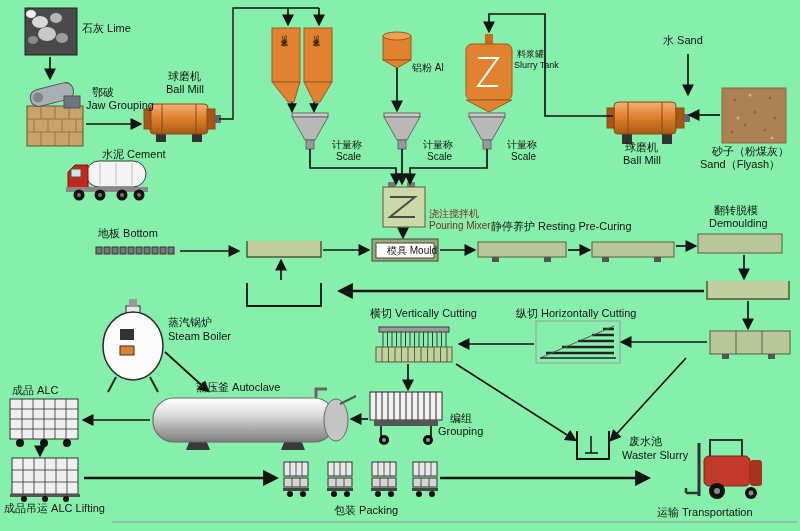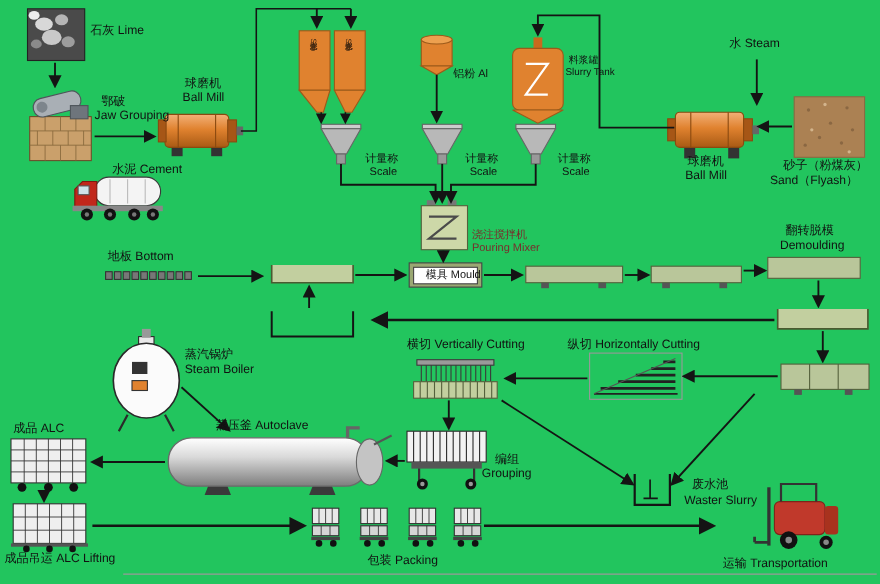--- a/index.html
+++ b/index.html
@@ -1,16 +1,16 @@
 <!DOCTYPE html>
 <html><head>
 <meta charset="utf-8">
 <style>
   html,body{margin:0;padding:0;background:#fff;}
-  .stage{position:relative;width:800px;height:531px;background:#22c55e;
+  .stage{position:relative;width:800px;height:531px;background:#86efac;
          font-family:"Liberation Sans",sans-serif;overflow:hidden;}
   .stage svg{position:absolute;left:0;top:0;}
   .lbl{position:absolute;font-size:11px;color:#111;white-space:nowrap;line-height:1.1;}
   .s9{font-size:9px;}
   .s10{font-size:10px;margin-top:20px;}
   .vert{writing-mode:vertical-rl;font-size:7px;color:#3a2410;}
   .maroon{color:#7a2c2c;}
   .mouldlbl{width:72px;text-align:center;font-size:10px;}
   .arr{stroke:#141414;stroke-width:1.7;fill:none;}
   .arr2{stroke:#141414;stroke-width:2.3;fill:none;}
@@ -368,29 +368,30 @@
 <div class="lbl vert" style="left:312px;top:33px">水泥仓 Silo</div>
 <div class="lbl s10" style="left:332px;top:119px">计量称</div>
 <div class="lbl s10" style="left:336px;top:131px">Scale</div>
 <div class="lbl s10" style="left:423px;top:119px">计量称</div>
 <div class="lbl s10" style="left:427px;top:131px">Scale</div>
 <div class="lbl s10" style="left:507px;top:119px">计量称</div>
 <div class="lbl s10" style="left:511px;top:131px">Scale</div>
 <div class="lbl s10" style="left:412px;top:42px">铝粉 Al</div>
 <div class="lbl s9" style="left:517px;top:50px">料浆罐</div>
 <div class="lbl s9" style="left:514px;top:61px">Slurry Tank</div>
-<div class="lbl" style="left:663px;top:34px">水 Steam</div>
+<div class="lbl" style="left:663px;top:34px">水 Sand</div>
 <div class="lbl" style="left:625px;top:141px">球磨机</div>
 <div class="lbl" style="left:623px;top:154px">Ball Mill</div>
 <div class="lbl" style="left:712px;top:145px">砂子（粉煤灰）</div>
 <div class="lbl" style="left:700px;top:158px">Sand（Flyash）</div>
 <div class="lbl s10 maroon" style="left:429px;top:188px">浇注搅拌机</div>
 <div class="lbl s10 maroon" style="left:429px;top:200px">Pouring Mixer</div>
 <div class="lbl" style="left:98px;top:227px">地板 Bottom</div>
 <div class="lbl mouldlbl" style="left:376px;top:245px">模具 Mould</div>
+<div class="lbl" style="left:491px;top:220px">静停养护 Resting Pre-Curing</div>
 <div class="lbl" style="left:714px;top:204px">翻转脱模</div>
 <div class="lbl" style="left:709px;top:217px">Demoulding</div>
 <div class="lbl" style="left:370px;top:307px">横切 Vertically Cutting</div>
 <div class="lbl" style="left:516px;top:307px">纵切 Horizontally Cutting</div>
 <div class="lbl" style="left:168px;top:316px">蒸汽锅炉</div>
 <div class="lbl" style="left:168px;top:330px">Steam Boiler</div>
 <div class="lbl" style="left:196px;top:381px">蒸压釜 Autoclave</div>
 <div class="lbl" style="left:12px;top:384px">成品 ALC</div>
 <div class="lbl" style="left:450px;top:412px">编组</div>
 <div class="lbl" style="left:438px;top:425px">Grouping</div>

